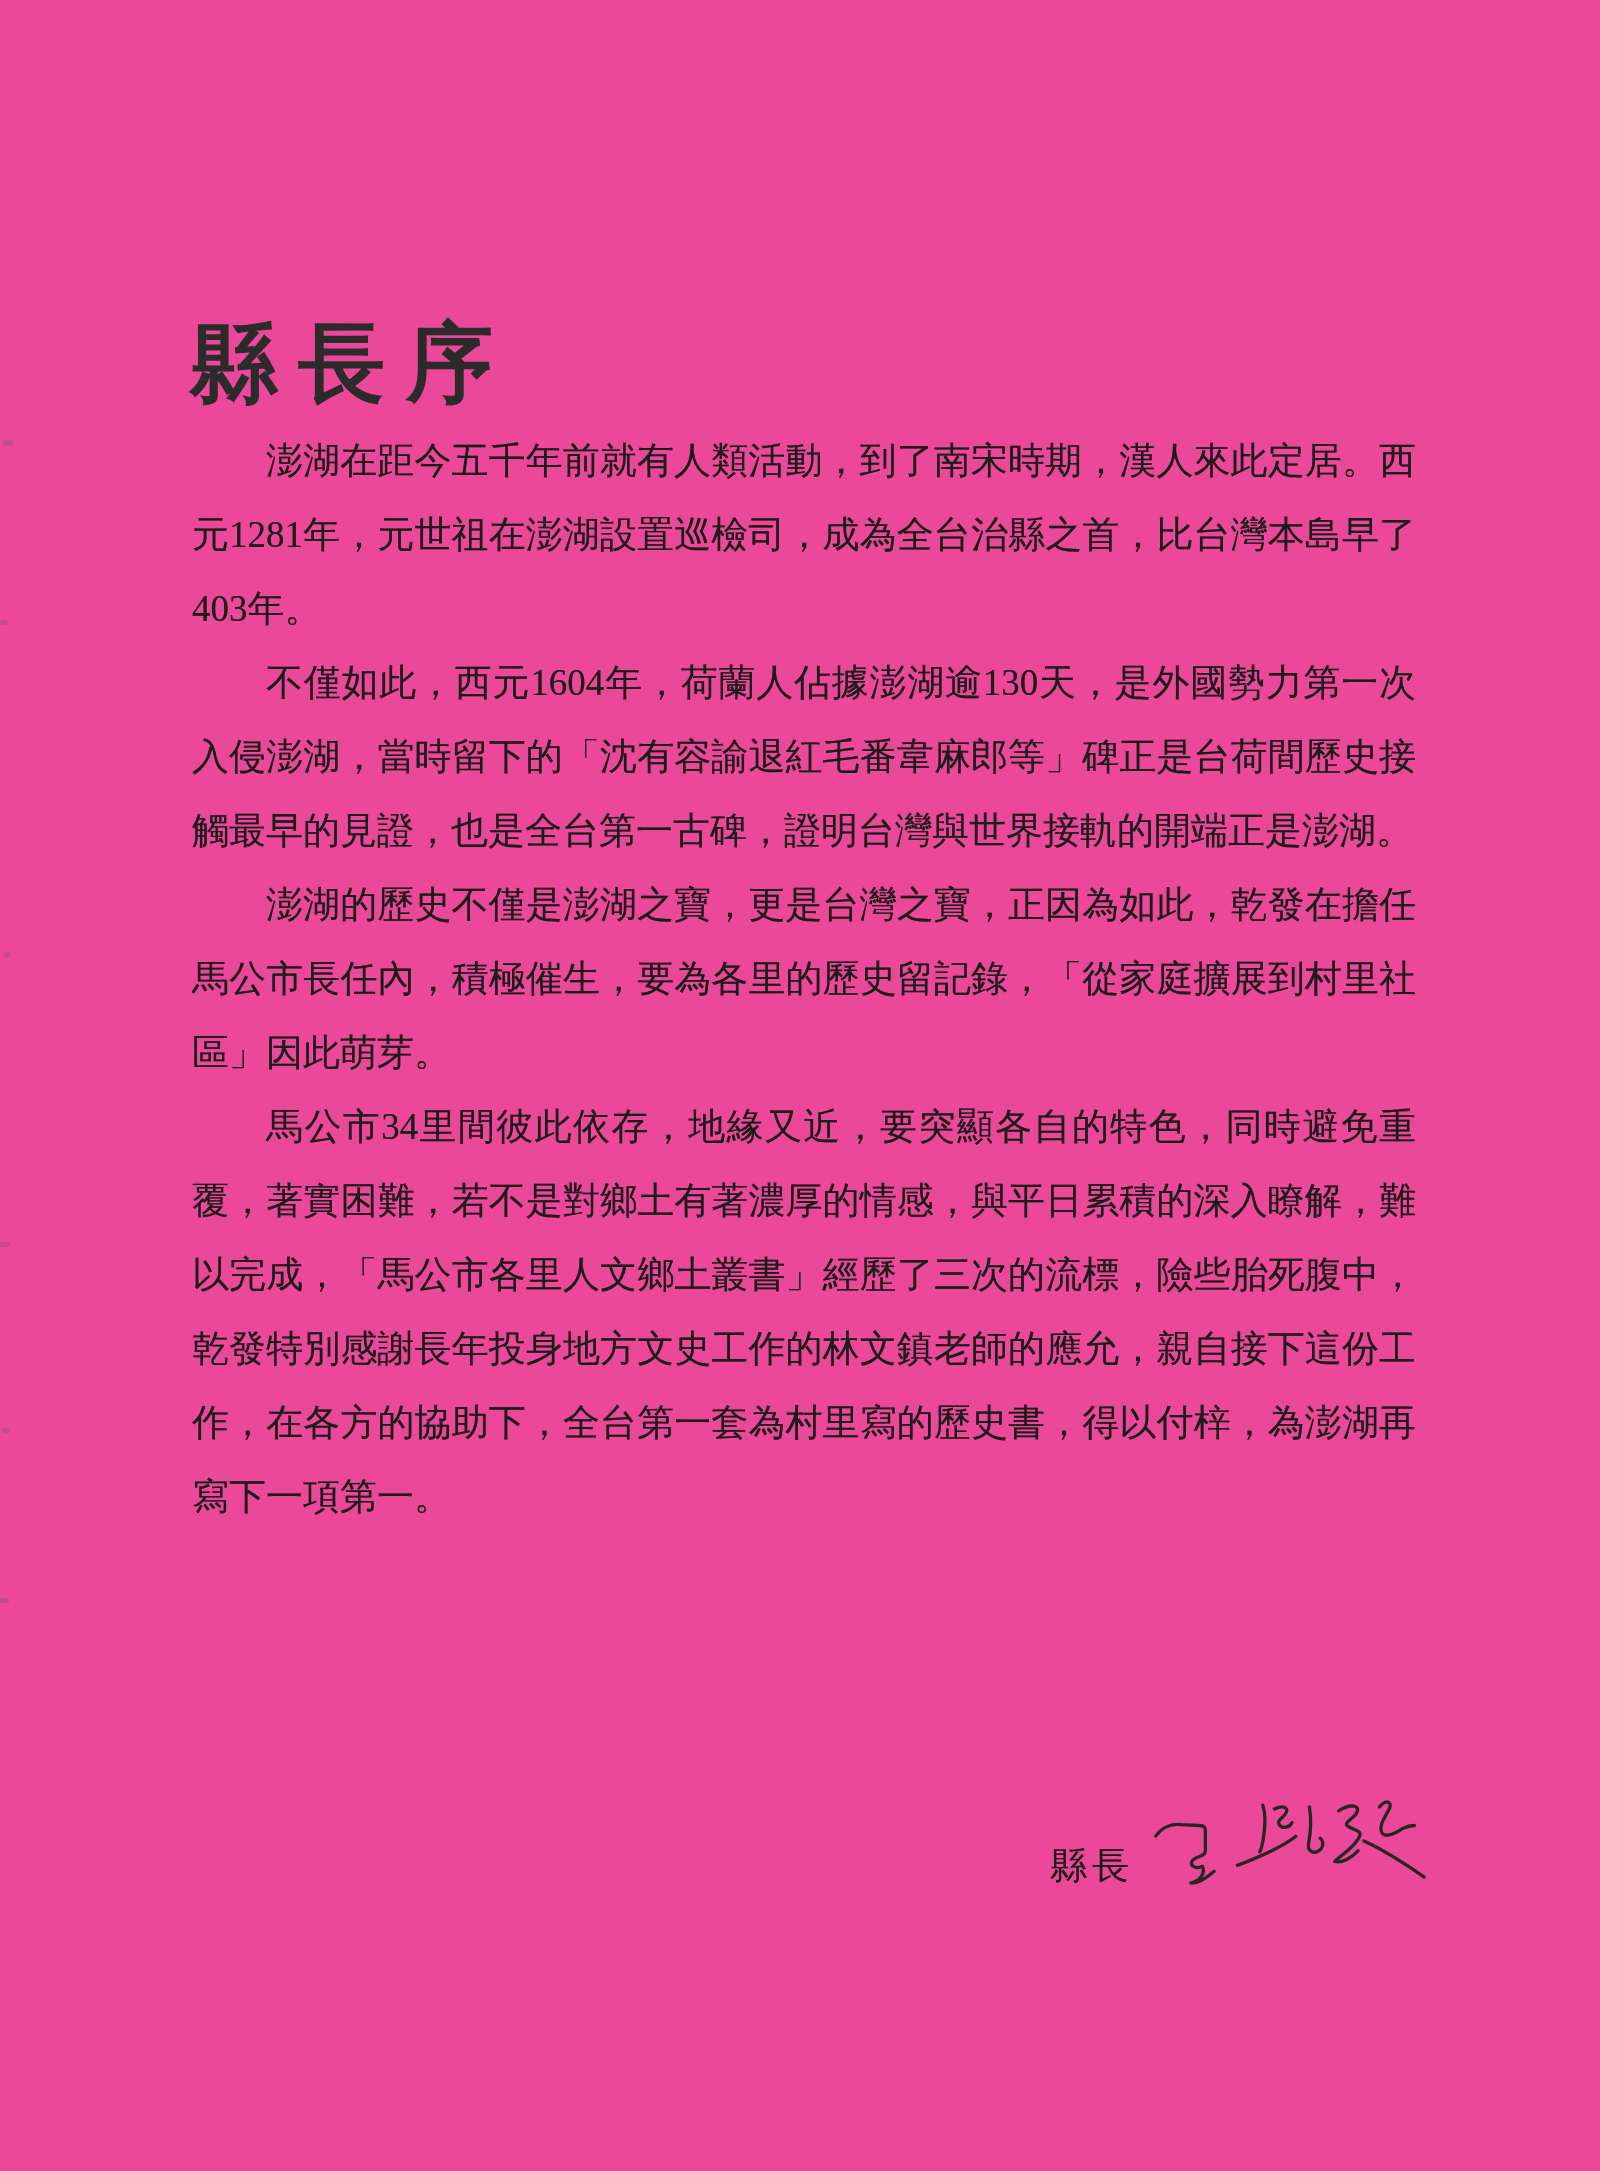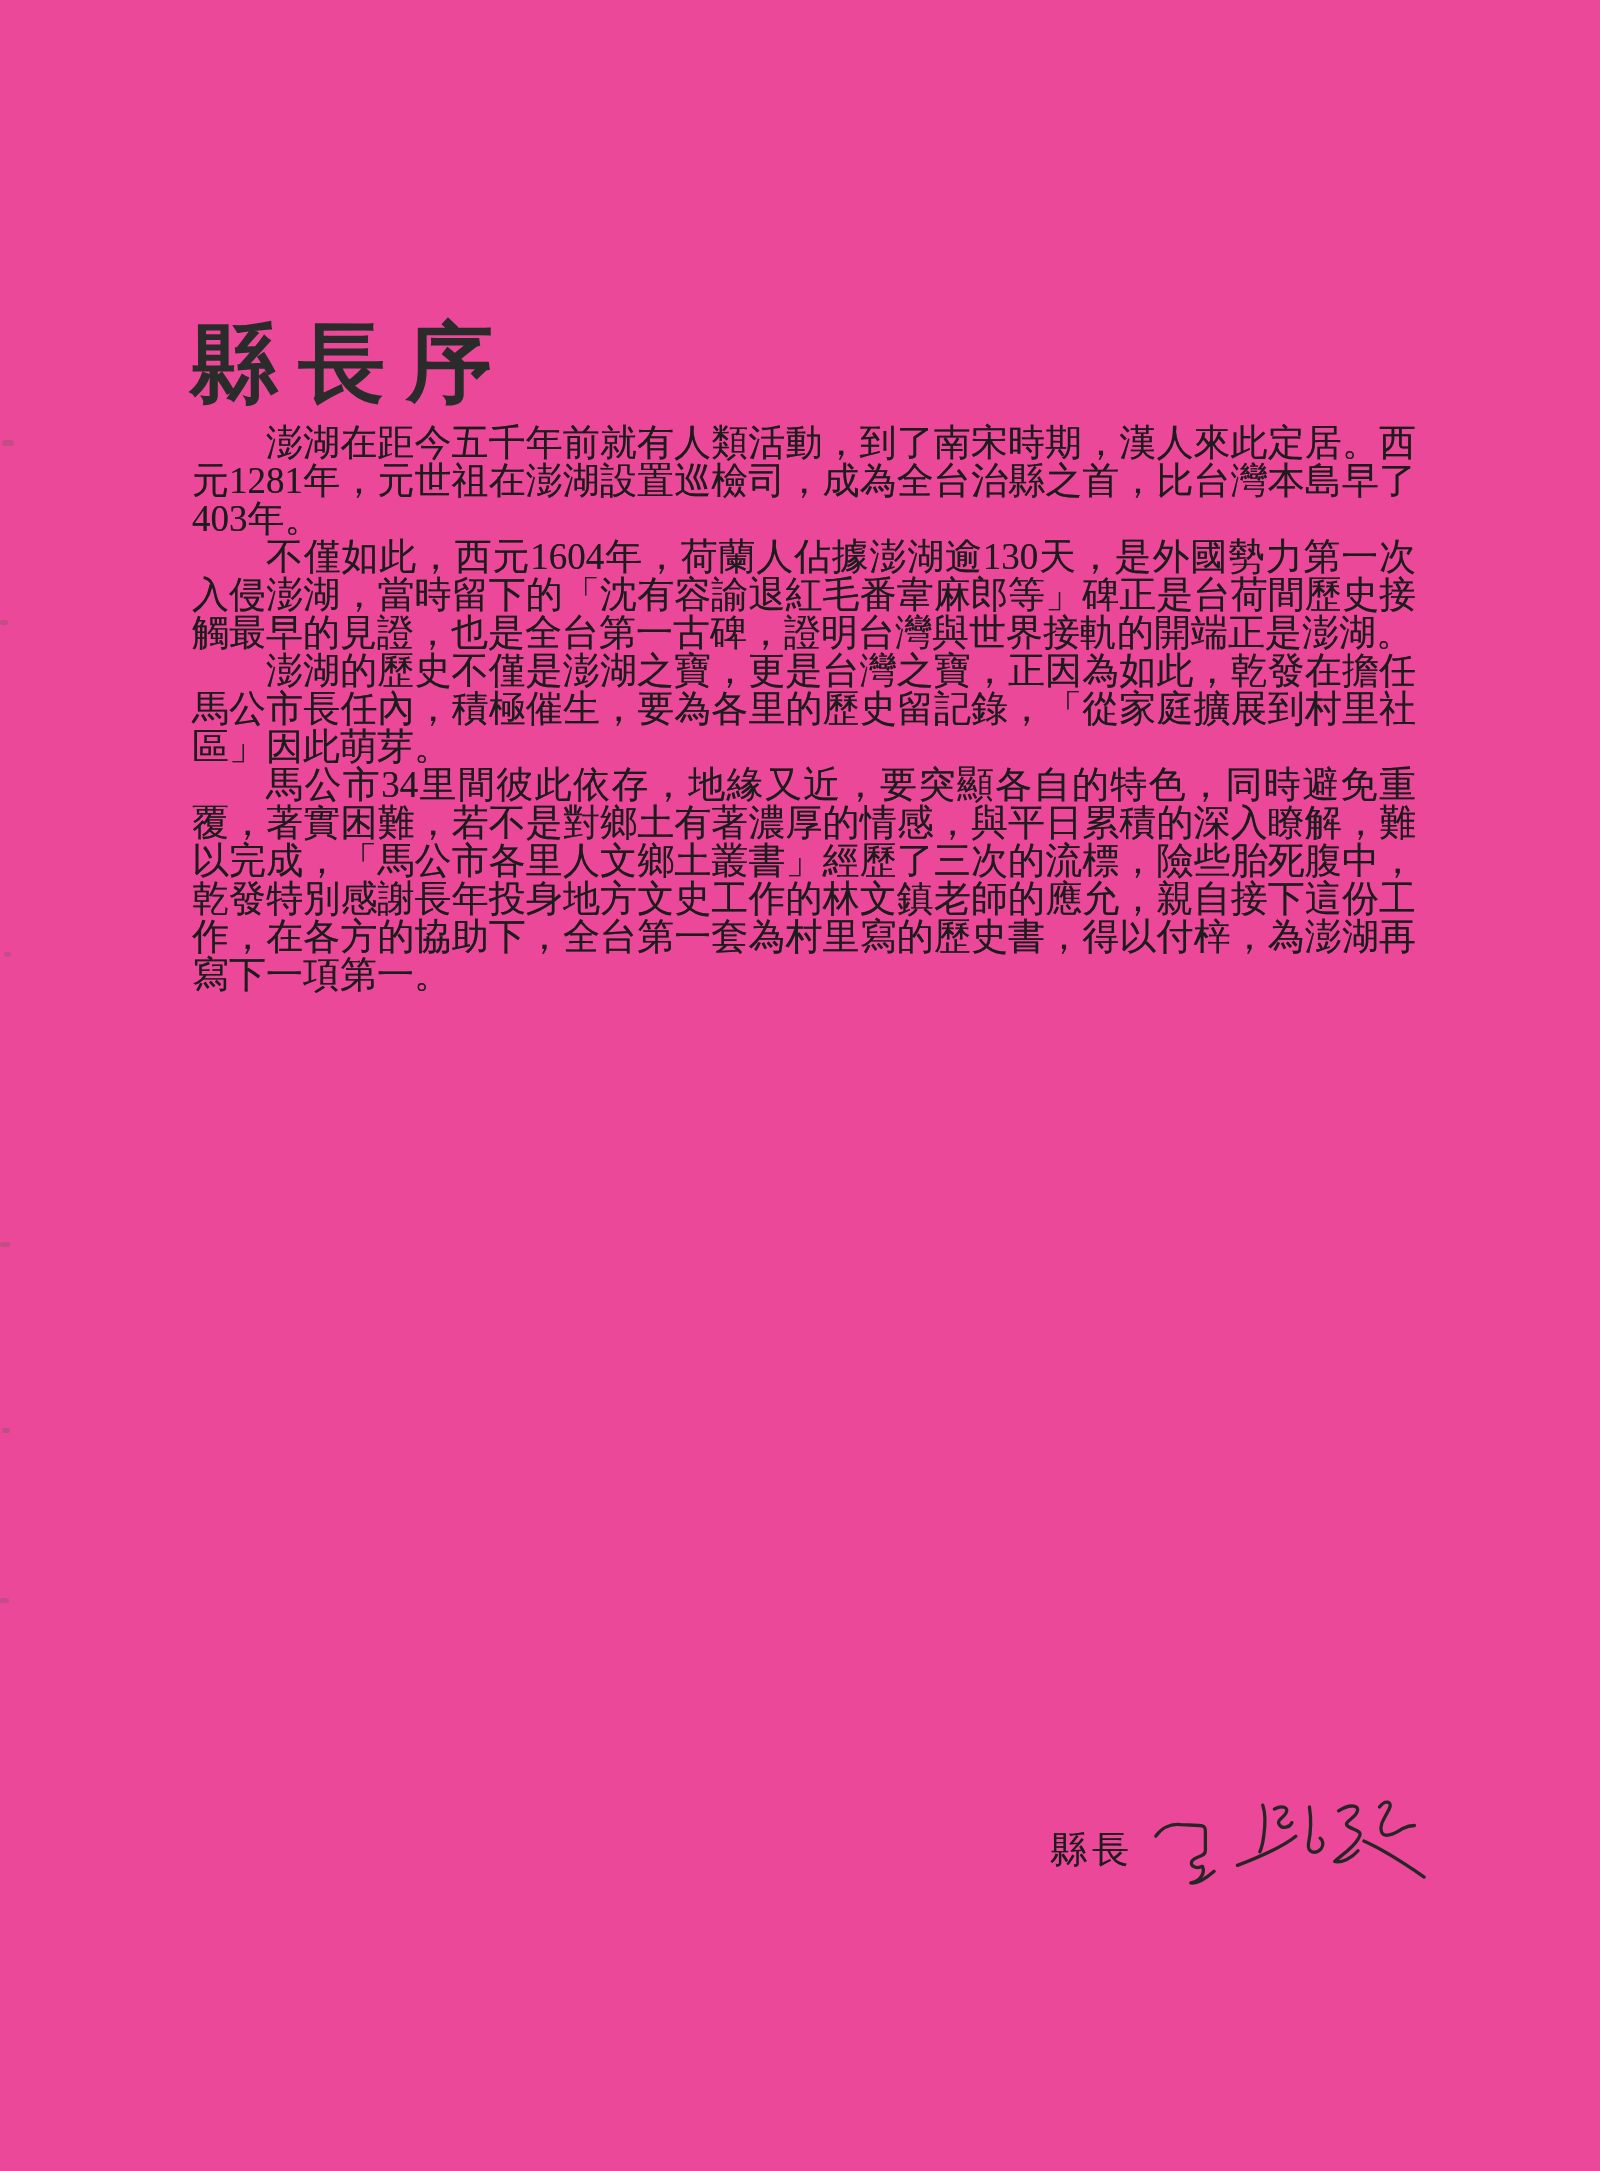--- a/index.html
+++ b/index.html
@@ -36,32 +36,32 @@
   .body-text {
     position: absolute;
     left: 192px;
     top: 424px;
     width: 1224px;
   }
   .body-text p {
     margin: 0;
     padding: 0;
     font-size: 37px;
-    line-height: 38px;
+    line-height: 74px;
     text-align: justify;
     text-indent: 2em;
     color: #1c1c1c;
     text-shadow: 0 0 0.6px rgba(20, 20, 20, 0.55);
   }
   .signature-block {
     position: absolute;
     left: 1050px;
     top: 1796px;
     display: flex;
-    align-items: center;
+    align-items: flex-end;
   }
   .signature-label {
     font-size: 37px;
     letter-spacing: 5px;
     padding-top: 12px;
     color: #1c1c1c;
     text-shadow: 0 0 0.6px rgba(20, 20, 20, 0.55);
     white-space: nowrap;
   }
   .signature-svg {

